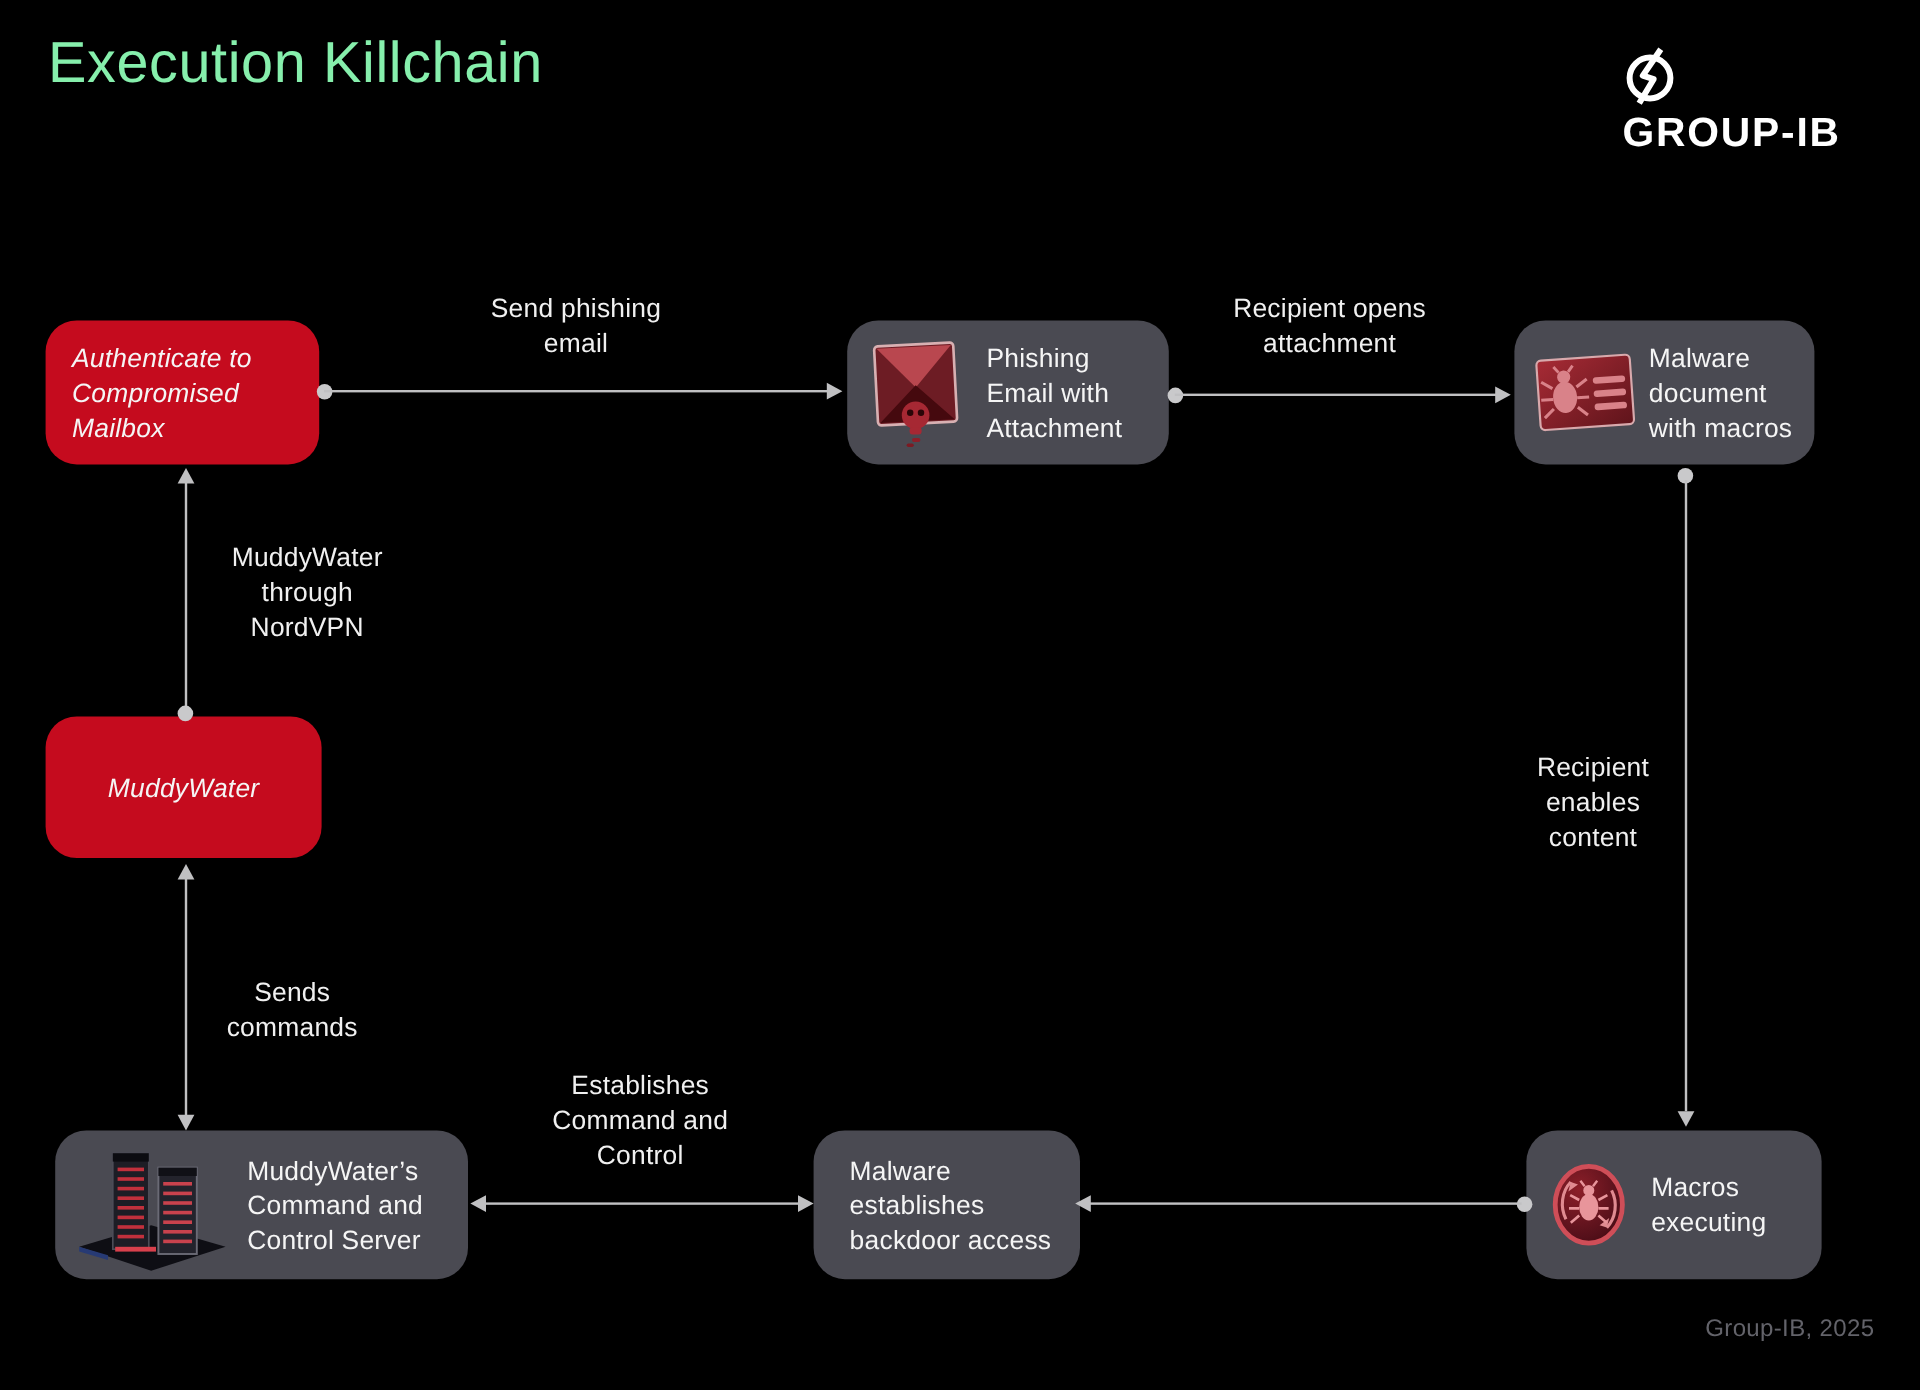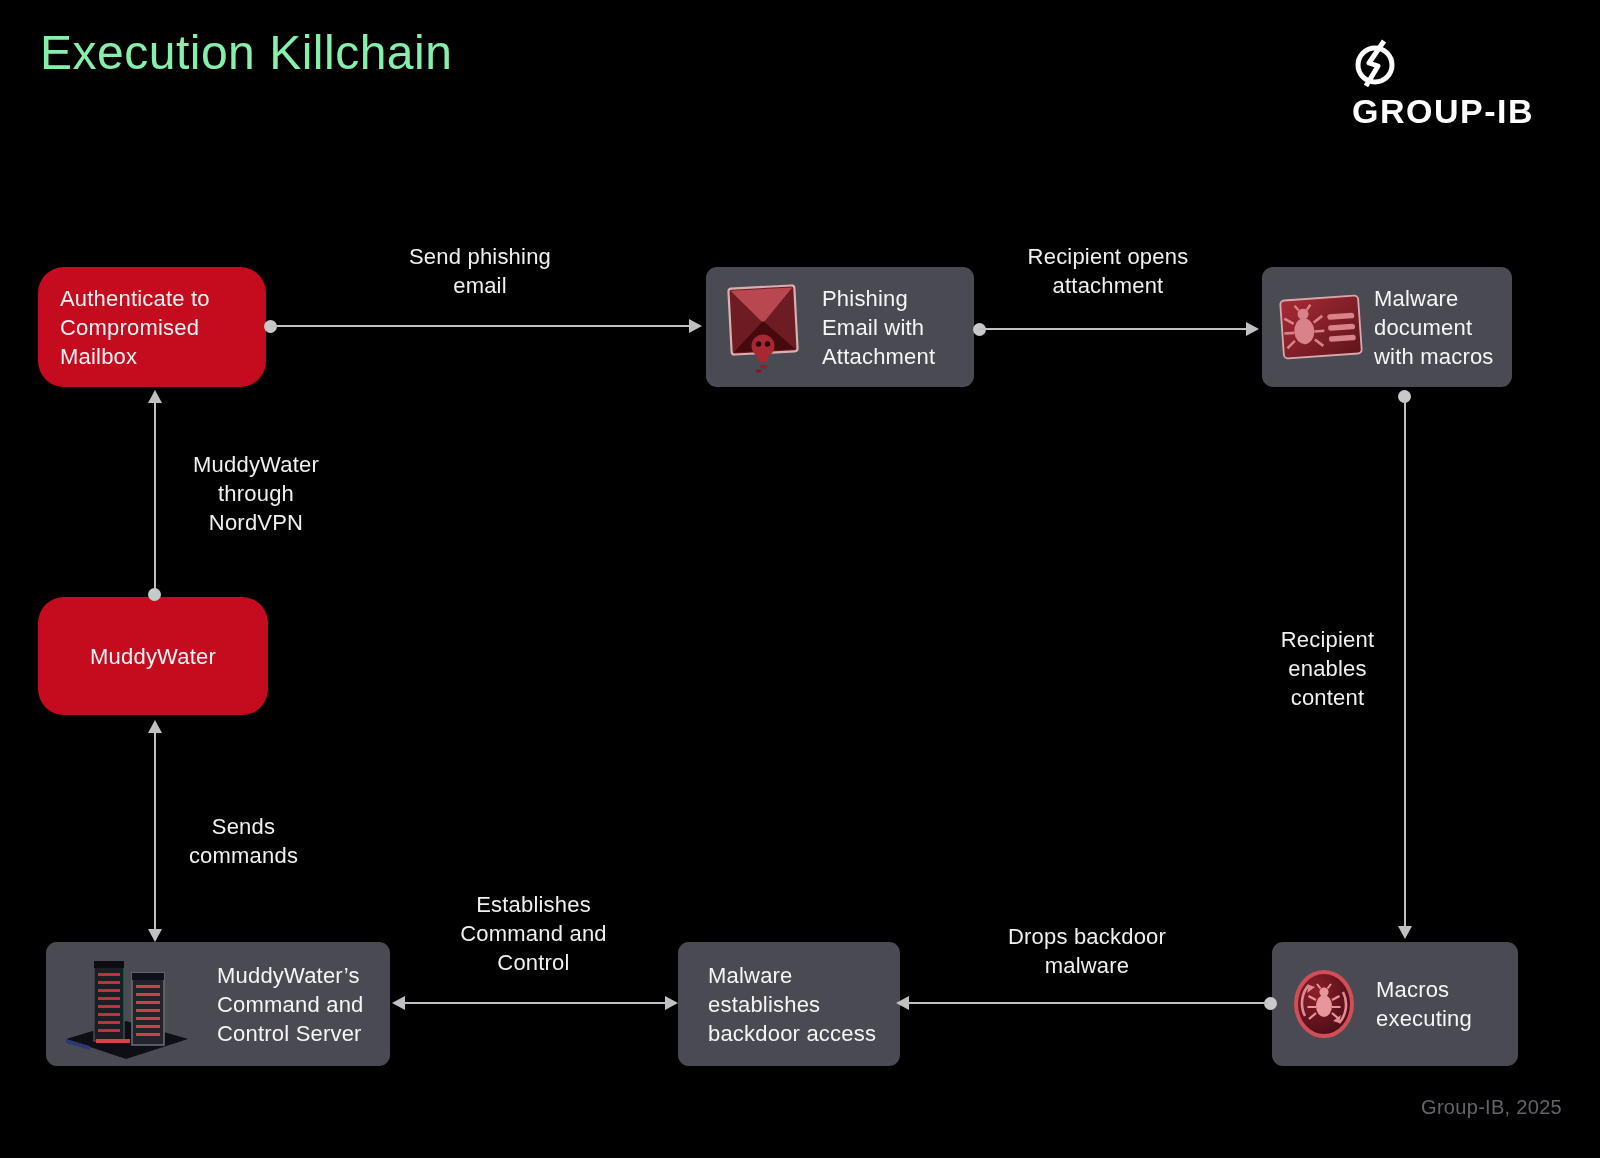--- a/index.html
+++ b/index.html
@@ -12,33 +12,33 @@
   .canvas{position:relative;width:1600px;height:1158px;background:var(--bg);overflow:hidden;}
 
   .page-title{position:absolute;left:40px;top:25px;font-size:48px;font-weight:500;
     color:#86efac;letter-spacing:.5px;}
 
   .brand{position:absolute;top:38px;right:66px;display:flex;gap:4px;flex-direction:column;}
   .brand-text{color:#ffffff;font-size:34px;font-weight:700;letter-spacing:1.5px;}
 
   .node{position:absolute;border-radius:26px;color:var(--text);font-size:22px;line-height:29px;
     display:flex;align-items:center;letter-spacing:.2px;}
-  .node.red{background:var(--node-red);}
-  .node.gray{background:var(--node-gray);border-radius:11px;}
+  .node.red{background:var(--node-red);font-style:italic;}
+  .node.gray{background:var(--node-gray);}
   .node .icon{flex-shrink:0;}
 
   #node-authenticate{left:38px;top:267px;width:228px;height:120px;padding-left:22px;}
   #node-authenticate .lbl{width:185px;}
   #node-phishing{left:706px;top:267px;width:268px;height:120px;padding-left:16px;gap:18px;}
   #node-phishing .lbl{width:130px;}
   #node-malwaredoc{left:1262px;top:267px;width:250px;height:120px;padding-left:12px;gap:6px;}
   #node-malwaredoc .lbl{width:130px;}
   #node-muddywater{left:38px;top:597px;width:230px;height:118px;justify-content:center;text-align:center;}
   #node-c2server{left:46px;top:942px;width:344px;height:124px;padding-left:10px;gap:10px;}
-  #node-c2server .lbl{width:170px;margin-left:11px;}
+  #node-c2server .lbl{width:170px;}
   #node-backdoor{left:678px;top:942px;width:222px;height:124px;padding-left:30px;}
   #node-backdoor .lbl{width:175px;}
   #node-macros{left:1272px;top:942px;width:246px;height:124px;padding-left:20px;gap:20px;}
   #node-macros .lbl{width:105px;}
 
   .edge-label{position:absolute;color:#f0f0f0;font-size:22px;line-height:29px;
     text-align:center;letter-spacing:.2px;}
   #label-send-phishing{left:400px;top:242px;width:160px;}
   #label-recipient-opens{left:1018px;top:242px;width:180px;}
   #label-recipient-enables{left:1270px;top:625px;width:115px;}
@@ -191,21 +191,20 @@
   <div class="edge-label" id="label-recipient-opens">Recipient opens attachment</div>
 
   <div class="dot" style="left:1398px;top:390px;"></div>
   <div class="vline" style="left:1404px;top:400px;height:526px;"></div>
   <div class="ah down" style="left:1398px;top:926px;"></div>
   <div class="edge-label" id="label-recipient-enables">Recipient enables content</div>
 
   <div class="dot" style="left:1264px;top:997px;"></div>
   <div class="hline" style="left:908px;top:1002px;width:360px;"></div>
   <div class="ah left" style="left:896px;top:996px;"></div>
-  <div class="edge-label" id="label-drops-backdoor">Drops backdoor malware</div>
 
   <div class="hline" style="left:404px;top:1002px;width:264px;"></div>
   <div class="ah left" style="left:392px;top:996px;"></div>
   <div class="ah right" style="left:665px;top:996px;"></div>
   <div class="edge-label" id="label-establishes-cc">Establishes Command and Control</div>
 
   <div class="vline" style="left:154px;top:732px;height:198px;"></div>
   <div class="ah up" style="left:148px;top:720px;"></div>
   <div class="ah down" style="left:148px;top:929px;"></div>
   <div class="edge-label" id="label-sends-commands">Sends commands</div>

